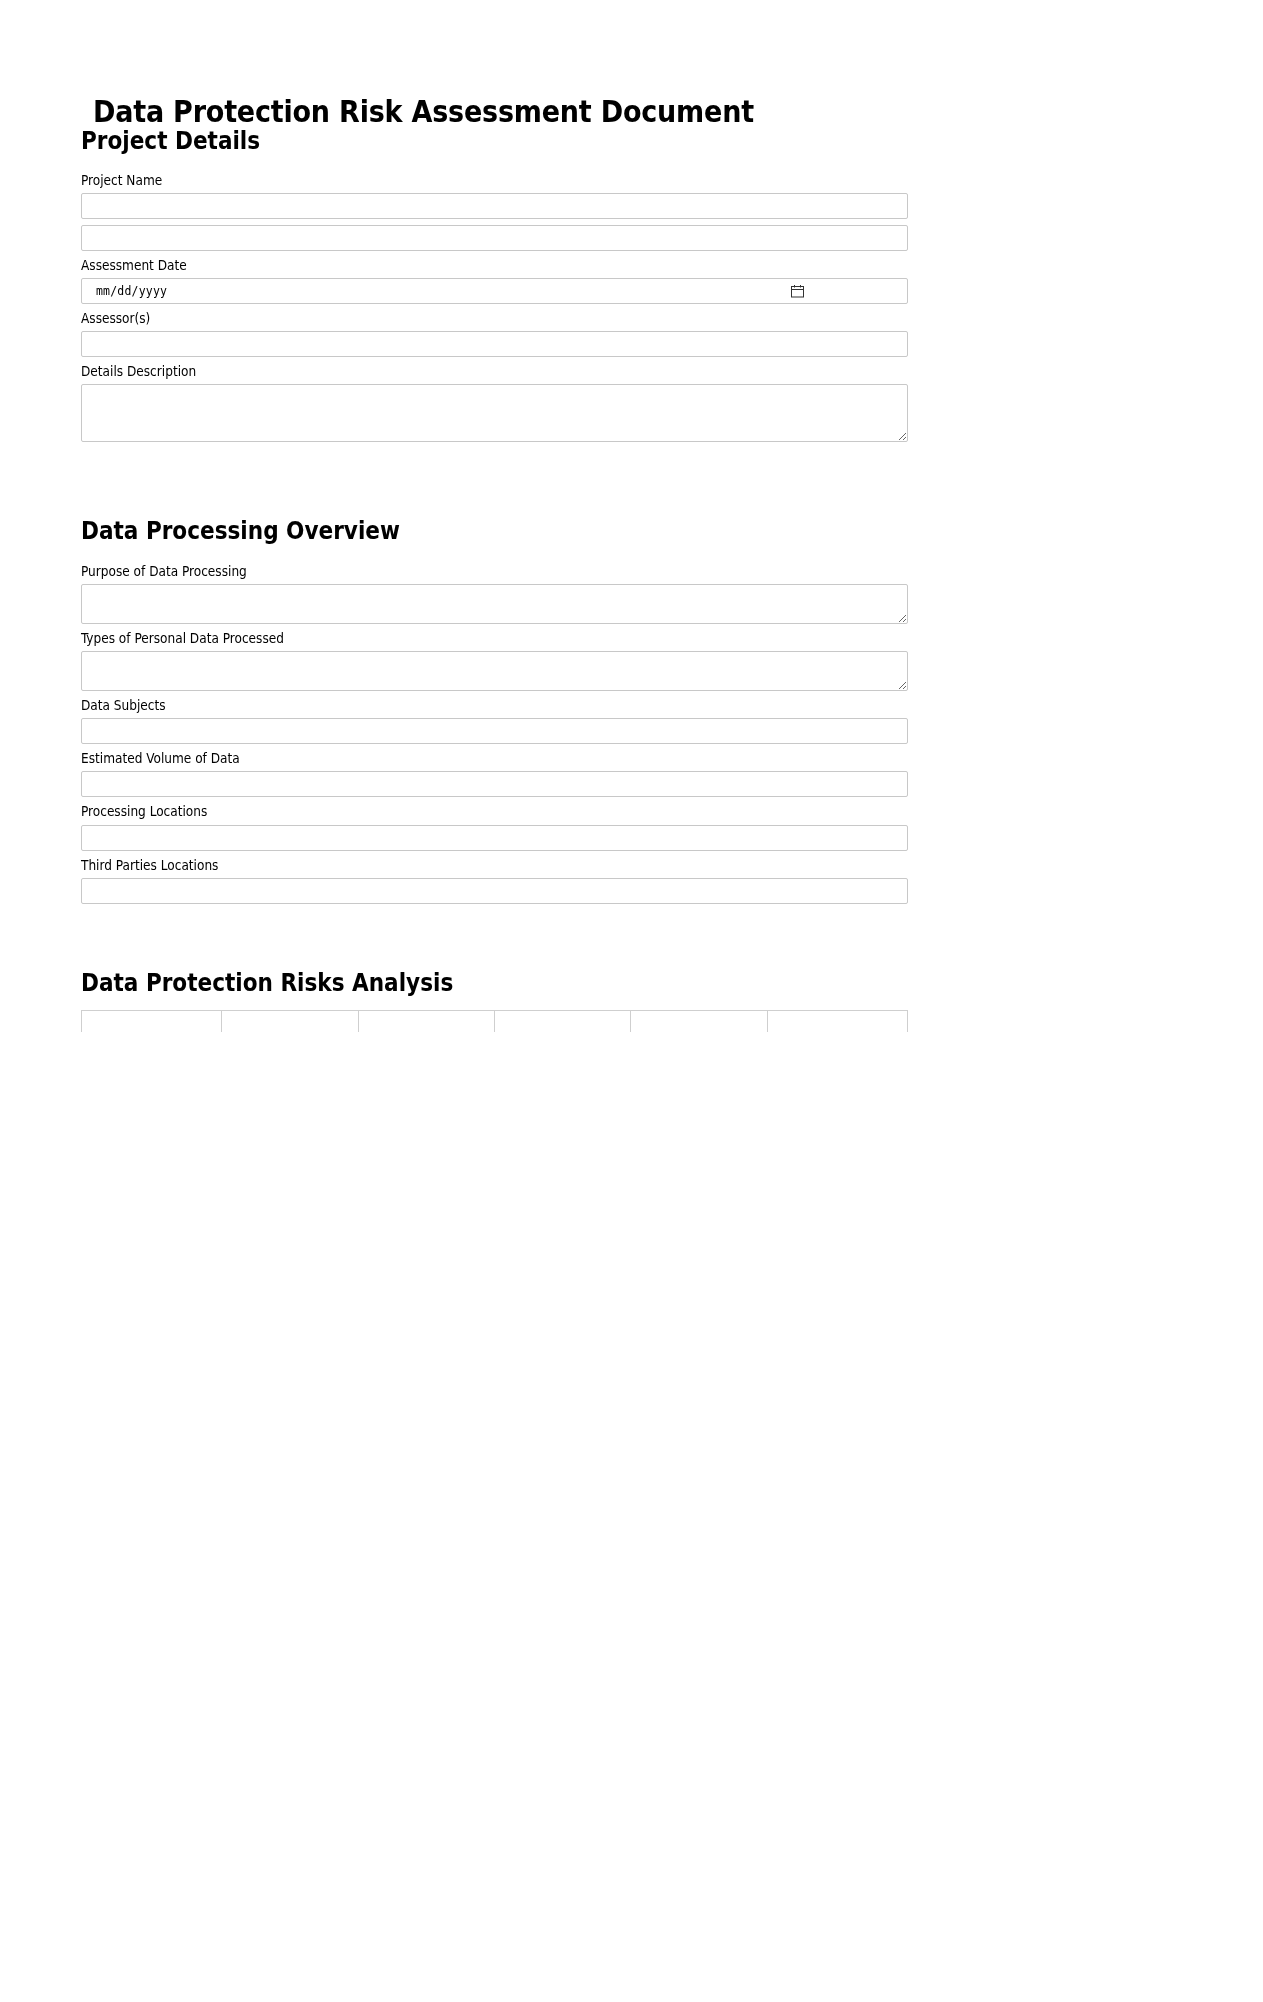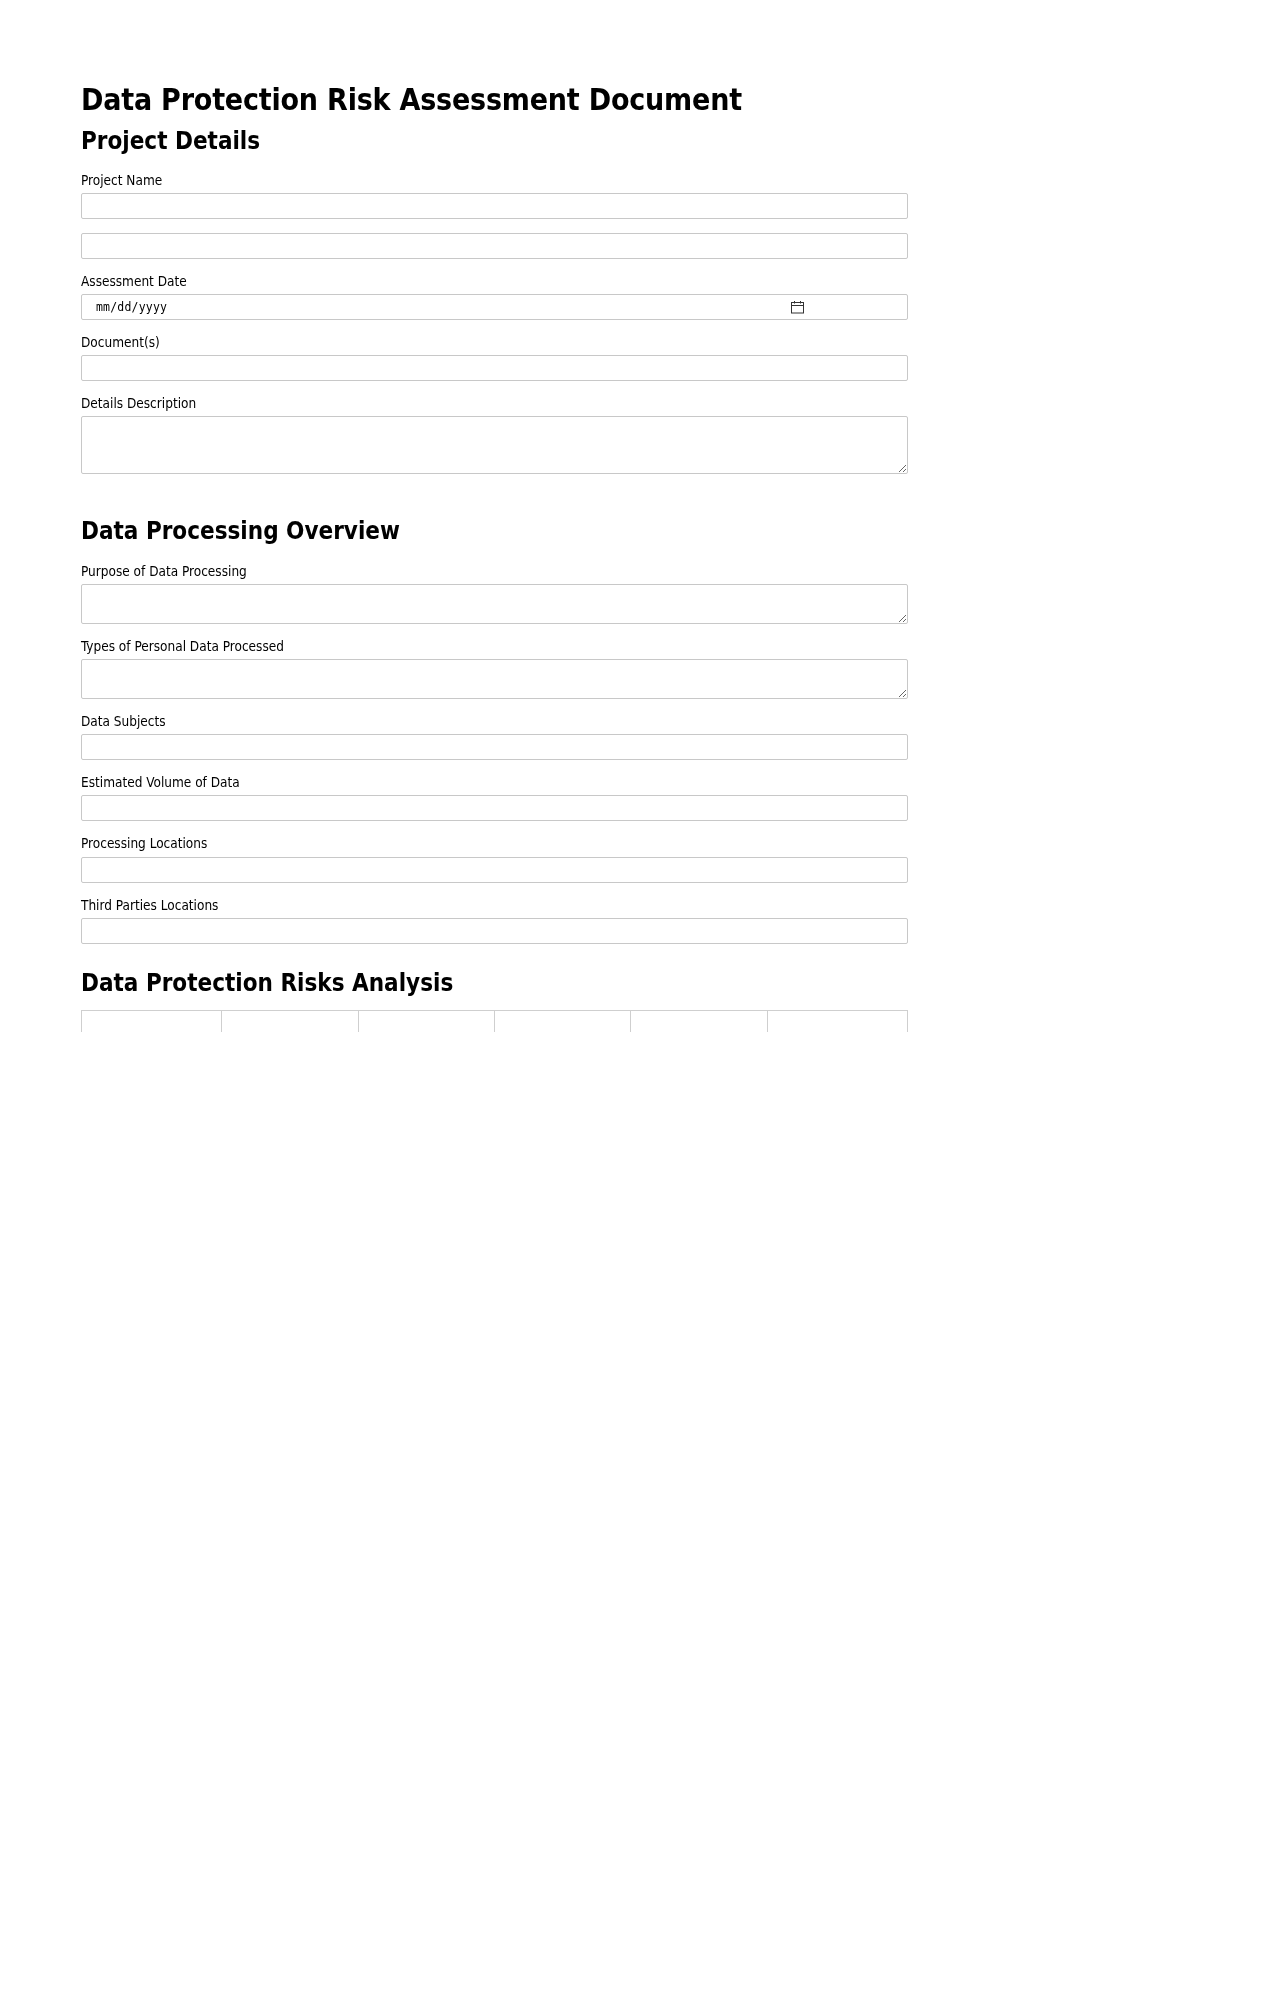--- a/index.html
+++ b/index.html
@@ -29,21 +29,21 @@
     top: 0;
     width: 827px;
   }
 
   h1.doc-title {
     font-family: "DejaVu Sans Condensed", "Liberation Sans Narrow", "Liberation Sans", sans-serif;
     font-size: 30px;
     font-weight: bold;
     line-height: 1.15;
     letter-spacing: -0.2px;
-    margin: 0;
+    margin: 12px;
     padding: 0;
     position: absolute;
     top: 83px;
     left: 0;
     white-space: nowrap;
   }
 
   h2.section-title {
     font-family: "DejaVu Sans Condensed", "Liberation Sans Narrow", "Liberation Sans", sans-serif;
     font-size: 24px;
@@ -54,21 +54,21 @@
     white-space: nowrap;
   }
 
   .section {
     position: absolute;
     left: 0;
     width: 827px;
   }
 
   .field {
-    margin: 0 0 14px 0;
+    margin: 0 0 6px 0;
   }
 
   label.field-label {
     display: block;
     font-family: "DejaVu Sans Condensed", "Liberation Sans Narrow", "Liberation Sans", sans-serif;
     font-size: 13.5px;
     font-weight: normal;
     color: #000000;
     line-height: 1.2;
     margin: 0 0 5px 0;
@@ -196,21 +196,21 @@
               <rect x="0.5" y="1.5" width="12" height="10.5" fill="none" stroke="#333" stroke-width="1"></rect>
               <line x1="0.5" y1="4.5" x2="12.5" y2="4.5" stroke="#333" stroke-width="1"></line>
               <line x1="3.5" y1="0" x2="3.5" y2="2.5" stroke="#333" stroke-width="1"></line>
               <line x1="9.5" y1="0" x2="9.5" y2="2.5" stroke="#333" stroke-width="1"></line>
             </svg>
           </span>
         </div>
       </div>
 
       <div class="field">
-        <label class="field-label">Document(s)</label>
+        <label class="field-label">Assessor(s)</label>
         <input class="text-input" type="text" placeholder="" style="">
       </div>
 
       <div class="field">
         <label class="field-label">Details Description</label>
         <textarea class="area-md" placeholder="" style=""></textarea>
       </div>
 
     </div>
 

